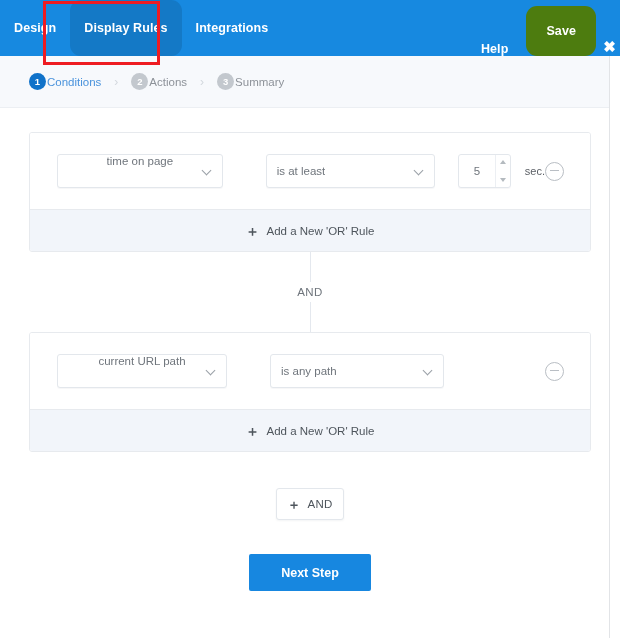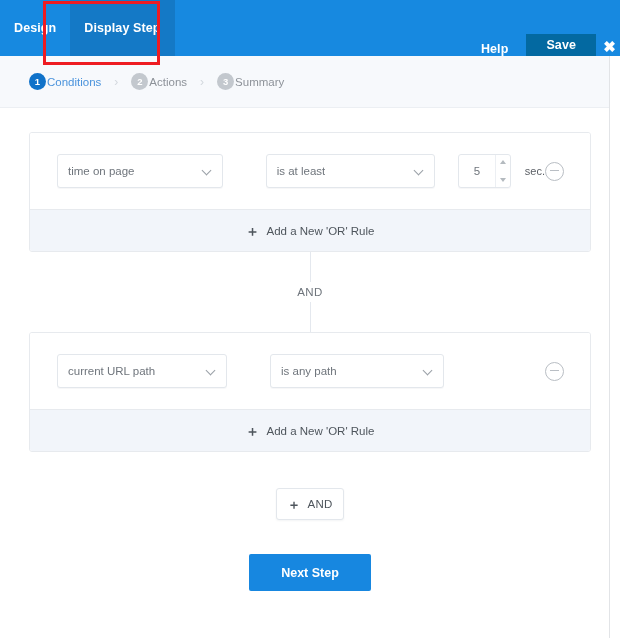--- a/index.html
+++ b/index.html
@@ -37,23 +37,24 @@
     align-items: center;
     justify-content: center;
     padding: 0 14px;
     color: #ffffff;
     font-size: 12.5px;
     font-weight: bold;
     letter-spacing: .1px;
     white-space: nowrap;
     cursor: pointer;
     user-select: none;
+    border-radius: 11px;
   }
   .nav-item.active { background: #1479c6; }
-  .nav-item.save { background: #0369a1; padding: 4px 20px; }
+  .nav-item.save { background: #4d7c0f; padding: 18px 20px; }
   .nav-item.help { padding: 0 18px; }
   .nav-item.close {
     padding: 0 7px 0 10px;
     font-size: 15px;
     width: 24px;
     overflow: hidden;
   }
 
   
   .annot-box {
@@ -140,21 +141,21 @@
     height: 34px;
     border: 1px solid #e3e7ec;
     border-radius: 3px;
     background: #ffffff;
     display: flex;
     align-items: center;
     padding: 0 10px;
     cursor: pointer;
     box-shadow: 0 1px 1px rgba(20,35,60,.035);
   }
-  .select.w1 { width: 170px; }
+  .select.w1 { width: 170px; flex-direction: column; }
   .select.w2 { width: 174px; margin-left: 43px; }
   .select-text {
     font-size: 11.5px;
     color: #6f757c;
     white-space: nowrap;
     overflow: hidden;
   }
   .chev {
     margin-left: auto;
     width: 9px; height: 9px;
@@ -353,21 +354,24 @@
 <body>
 
 <div id="app">
 
   <div class="topnav">
     <div class="nav-left">
       <div class="nav-item">
         <span>Design</span>
       </div>
       <div class="nav-item active">
-        <span>Display Step</span>
+        <span>Display Rules</span>
+      </div>
+      <div class="nav-item">
+        <span>Integrations</span>
       </div>
     </div>
     <div class="nav-right">
       <div class="nav-item help">
         <span>Help</span>
       </div>
       <div class="nav-item save">
         <span>Save</span>
       </div>
       <div class="nav-item close">

